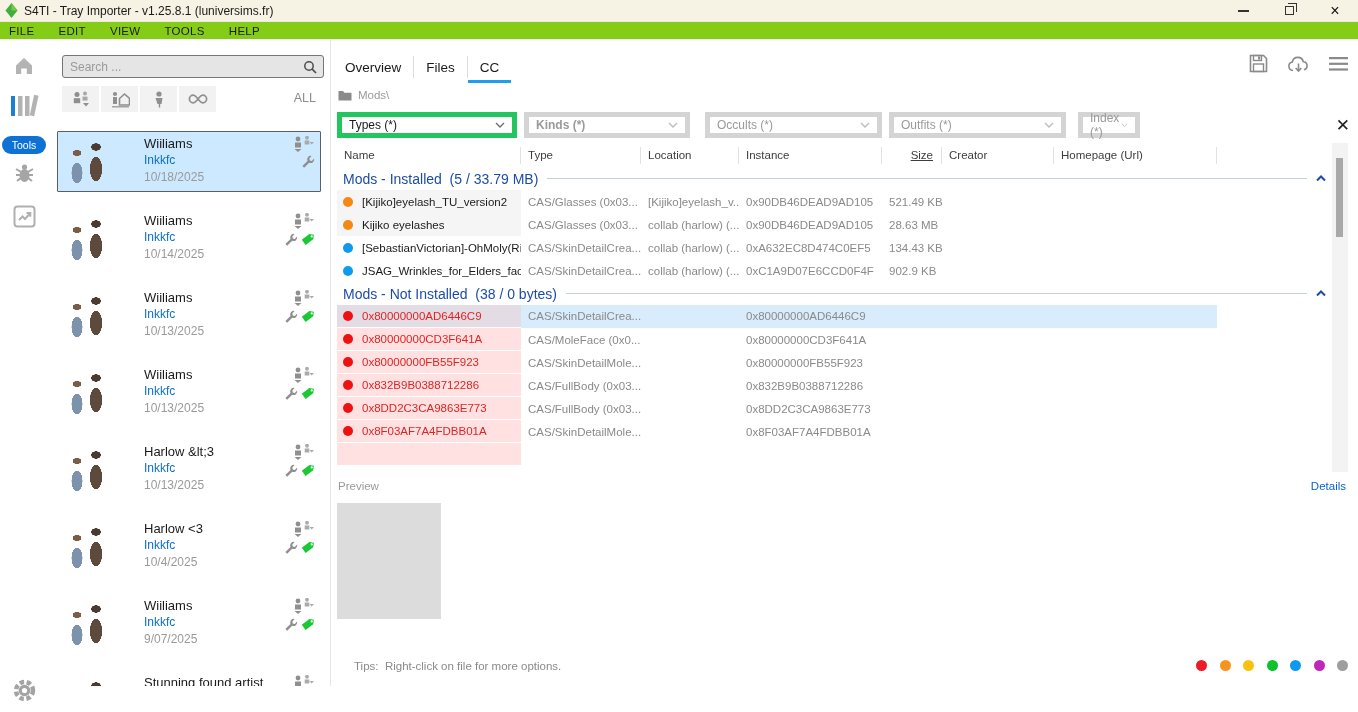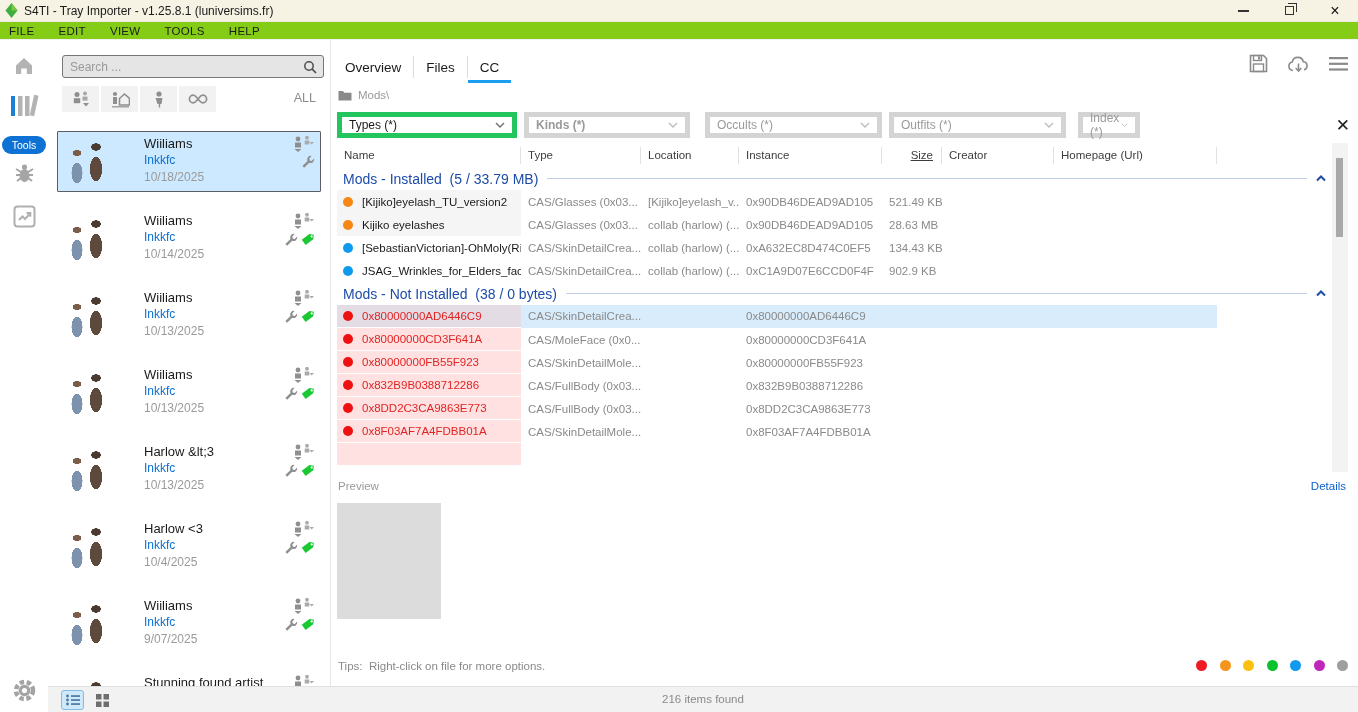--- a/index.html
+++ b/index.html
@@ -102,21 +102,21 @@
   .partialrow { height:23px; }
   .partialrow .namecell { background:#ffe1e1; }
 
   .vscroll { position:absolute; right:10px; top:103px; width:16px; height:329px; background:#f3f3f3; }
   .vthumb { position:absolute; left:4px; top:15px; width:7px; height:79px; background:#a9a9a9; }
 
   
   .previewlabel { position:absolute; left:7px; top:440px; font-size:11.5px; color:#9a9a9a; }
   .detailslink { position:absolute; right:12px; top:440px; font-size:11.5px; color:#0b62c9; }
   .previewbox { position:absolute; left:6px; top:463px; width:104px; height:116px; background:#dcdcdc; }
-  .tipsrow { position:absolute; left:7px; top:620px; font-size:11.5px; color:#8a8a8a; white-space:pre; }
+  .tipsrow { position:absolute; left:23px; top:620px; font-size:11.5px; color:#8a8a8a; white-space:pre; }
   .legend { position:absolute; right:10px; top:620px; display:flex; gap:12.5px; align-items:center; }
   .legend-dot { width:11px; height:11px; border-radius:50%; }
 
   
   .statusbar { position:absolute; left:48px; top:686px; width:1310px; height:26px; background:#f2f2f2; border-top:1px solid #e0e0e0; }
   .statustext { position:absolute; left:0; right:0; top:6px; text-align:center; font-size:11.5px; color:#8a8a8a; }
   .viewtoggles { position:absolute; left:13px; top:3px; display:flex; gap:7px; }
   .vt { width:23px; height:20px; display:flex; align-items:center; justify-content:center; border-radius:3px; }
   .vt.active { background:#cfe9fc; border:1px solid #86bade; }
 
@@ -880,37 +880,14 @@
         <span class="legend-dot" style="background: rgb(12, 194, 45);"></span>
 
         <span class="legend-dot" style="background: rgb(15, 154, 240);"></span>
 
         <span class="legend-dot" style="background: rgb(193, 38, 186);"></span>
 
         <span class="legend-dot" style="background: rgb(158, 158, 158);"></span>
       </div>
   </div>
 
-  <div class="statusbar">
-    <div class="viewtoggles">
-      <div class="vt active">
-        <svg width="14" height="12" viewBox="0 0 14 12">
-            <circle cx="1.5" cy="2" r="1.4" fill="#4d789c"></circle>
-            <rect x="5" y="1.2" width="9" height="1.7" fill="#4d789c"></rect>
-            <circle cx="1.5" cy="6" r="1.4" fill="#4d789c"></circle>
-            <rect x="5" y="5.2" width="9" height="1.7" fill="#4d789c"></rect>
-            <circle cx="1.5" cy="10" r="1.4" fill="#4d789c"></circle>
-            <rect x="5" y="9.2" width="9" height="1.7" fill="#4d789c"></rect>
-          </svg>
-      </div>
-      <div class="vt">
-        <svg width="13" height="13" viewBox="0 0 13 13">
-            <rect x="0" y="0" width="5.5" height="5.5" fill="#6e6e6e"></rect>
-            <rect x="7.5" y="0" width="5.5" height="5.5" fill="#6e6e6e"></rect>
-            <rect x="0" y="7.5" width="5.5" height="5.5" fill="#6e6e6e"></rect>
-            <rect x="7.5" y="7.5" width="5.5" height="5.5" fill="#6e6e6e"></rect>
-          </svg>
-      </div>
-    </div>
-    <div class="statustext">216 items found</div>
-  </div>
 
 </div>
 
 </body></html>

